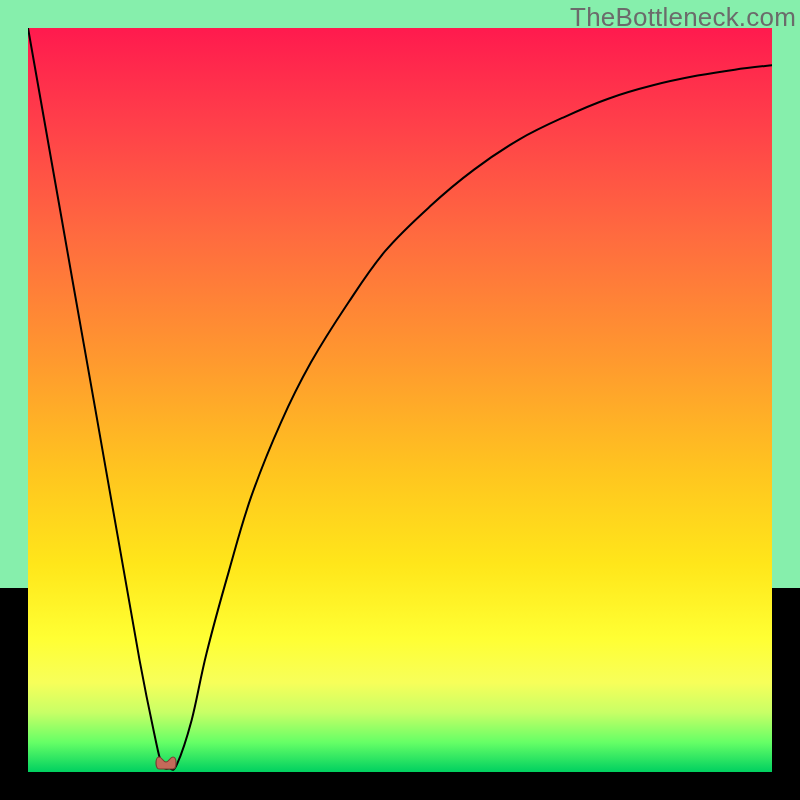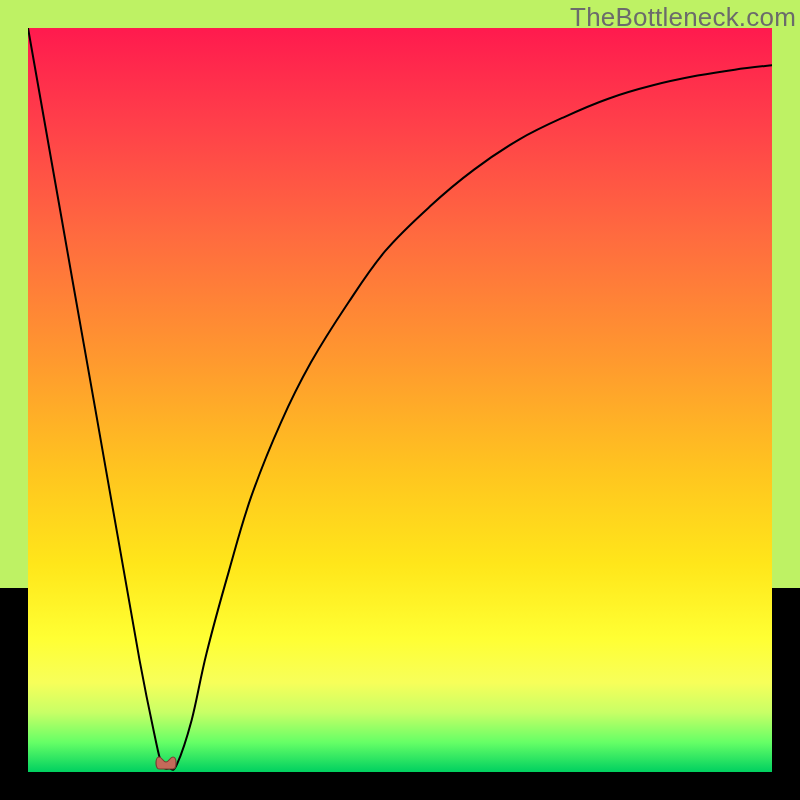--- a/index.html
+++ b/index.html
@@ -8,21 +8,21 @@
     width: 800px;
     height: 800px;
     overflow: hidden;
     background: #000;
     font-family: Arial, Helvetica, sans-serif;
   }
   .frame {
     position: relative;
     width: 800px;
     height: 588px;
-    background: #bef264;
+    background: #86efac;
   }
   .plot {
     position: absolute;
     left: 28px;
     top: 28px;
     width: 744px;
     height: 744px;
     
     background: linear-gradient(
       to bottom,

